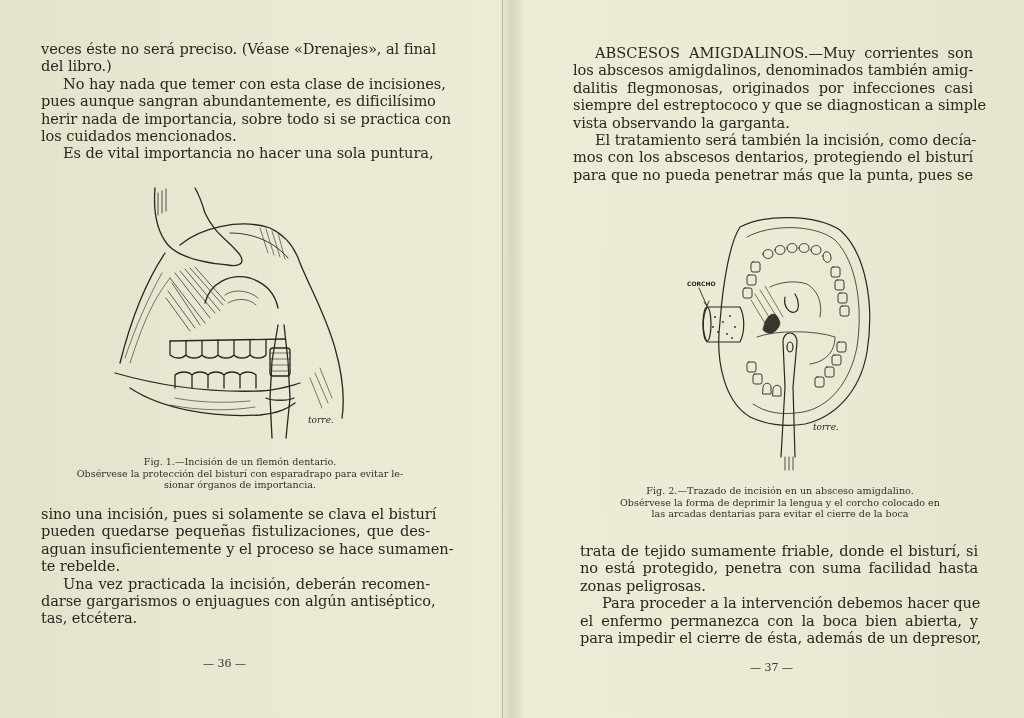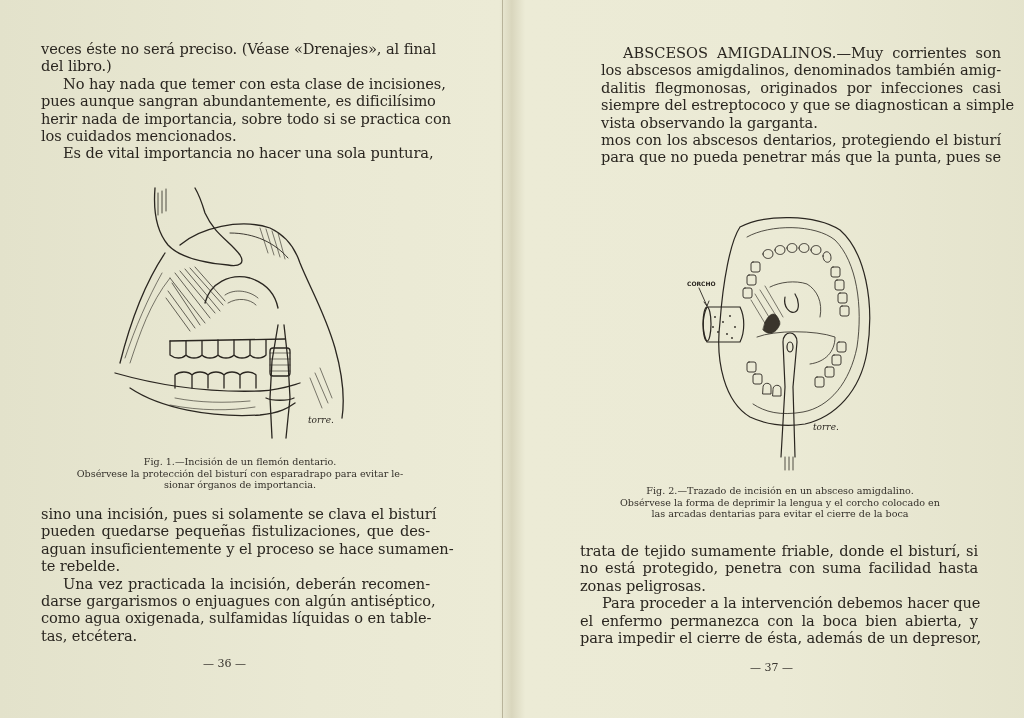--- a/index.html
+++ b/index.html
@@ -112,34 +112,34 @@
       <span class="ln">sionar órganos de importancia.</span>
     </div>
 
     <div class="body-text" style="left:41px; top:505px; width:389px;">
       <span class="ln">sino una incisión, pues si solamente se clava el bisturí</span>
       <span class="ln">pueden quedarse pequeñas fistulizaciones, que des-</span>
       <span class="ln">aguan insuficientemente y el proceso se hace sumamen-</span>
       <span class="ln last">te rebelde.</span>
       <span class="ln ind">Una vez practicada la incisión, deberán recomen-</span>
       <span class="ln">darse gargarismos o enjuagues con algún antiséptico,</span>
-      <span class="ln">como agua oxigenada, sulfamidas líquidas o en table-</span>
       <span class="ln last">tas, etcétera.</span>
     </div>
 
     <div class="folio" style="left:203px; top:657px;">— 36 —</div>
   </div>
 
   <div class="page right">
-    <div class="body-text" style="left:96px; top:44px; width:400px;">
+    <div class="body-text" style="left:68px; top:44px; width:400px;">
       <span class="ln ind"><span class="heading-caps">ABSCESOS AMIGDALINOS.</span><span>—Muy corrientes son</span></span>
       <span class="ln">los abscesos amigdalinos, denominados también amig-</span>
       <span class="ln">dalitis flegmonosas, originados por infecciones casi</span>
       <span class="ln">siempre del estreptococo y que se diagnostican a simple</span>
       <span class="ln last">vista observando la garganta.</span>
+      <span class="ln ind">El tratamiento será también la incisión, como decía-</span>
       <span class="ln">mos con los abscesos dentarios, protegiendo el bisturí</span>
       <span class="ln">para que no pueda penetrar más que la punta, pues se</span>
     </div>
 
     <div class="figure" style="left:180px; top:212px; width:200px; height:260px;">
       <svg width="200" height="260" viewBox="0 0 200 260">
         <g fill="none" stroke="#2a2620" stroke-width="1.2" stroke-linecap="round">
 
           <path d="M55 15 C80 2, 130 2, 155 18 C180 40, 190 90, 182 140 C175 180, 150 205, 120 212 C100 215, 80 212, 65 205 C40 190, 30 150, 35 110 C38 70, 45 30, 55 15 Z"></path>
           <path d="M62 25 C85 12, 130 12, 150 28 C172 50, 178 95, 172 135 C165 170, 145 195, 118 200 C95 204, 80 200, 68 192" stroke-width="0.8"></path>

